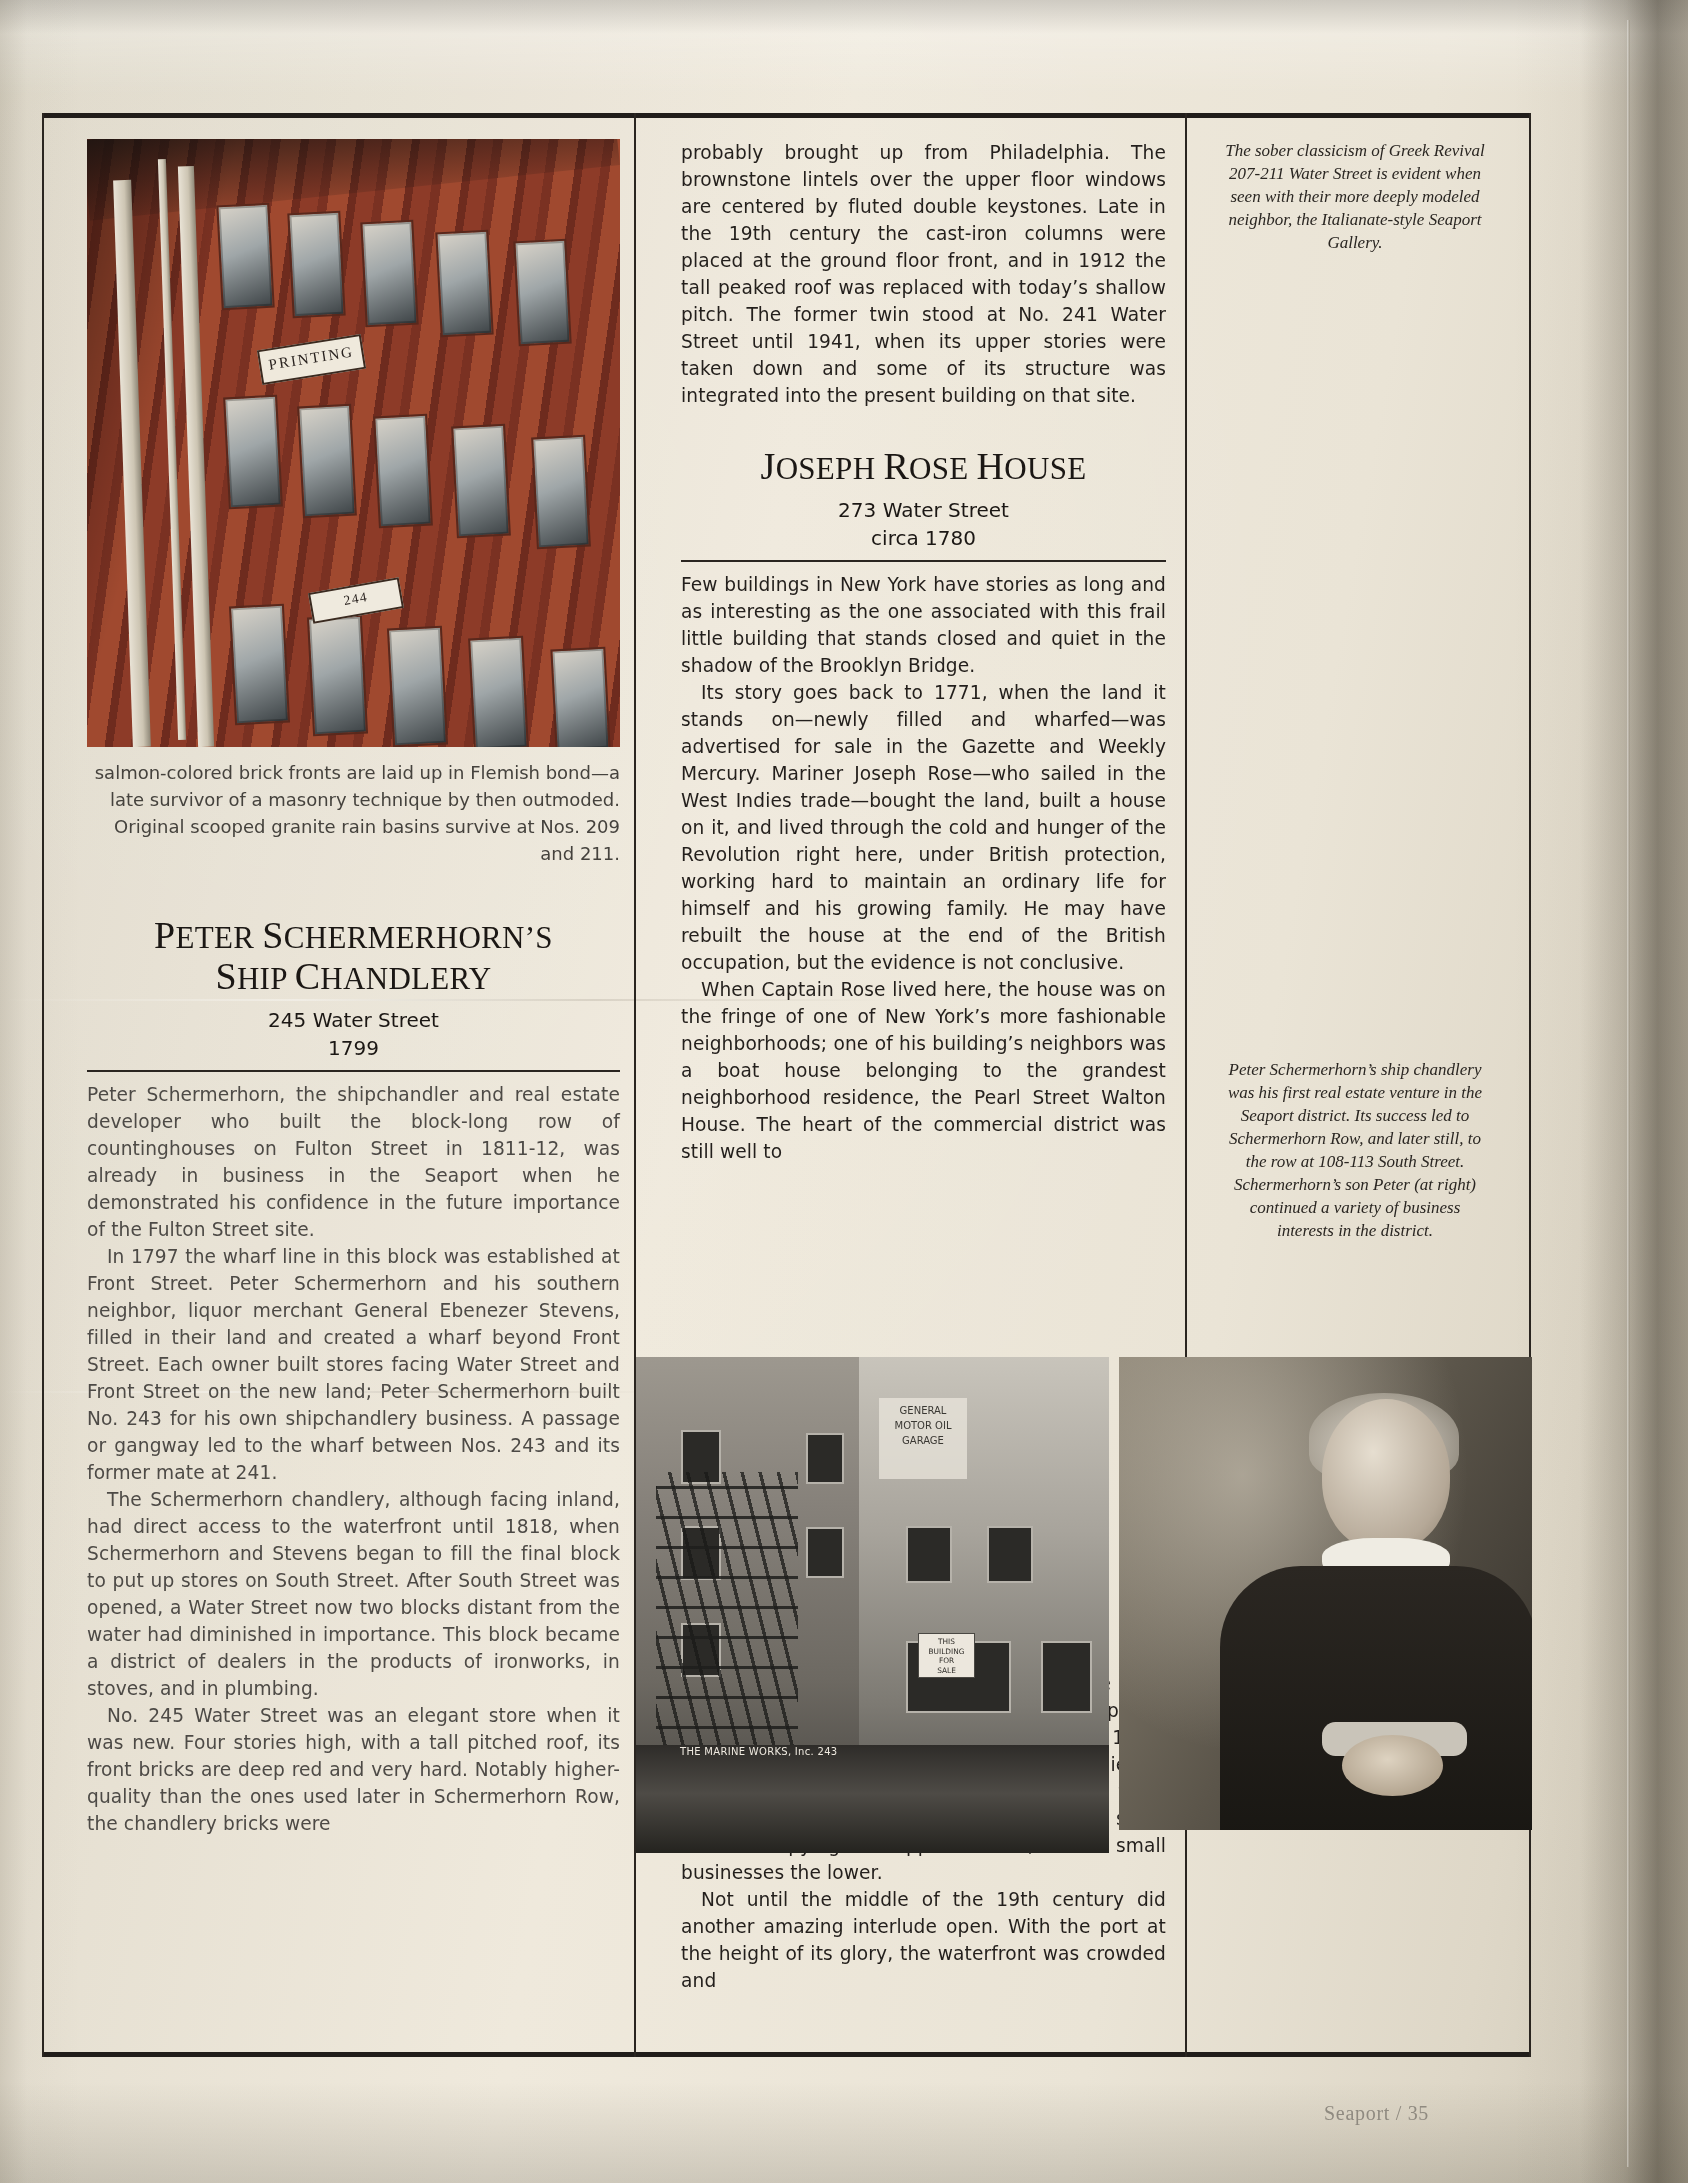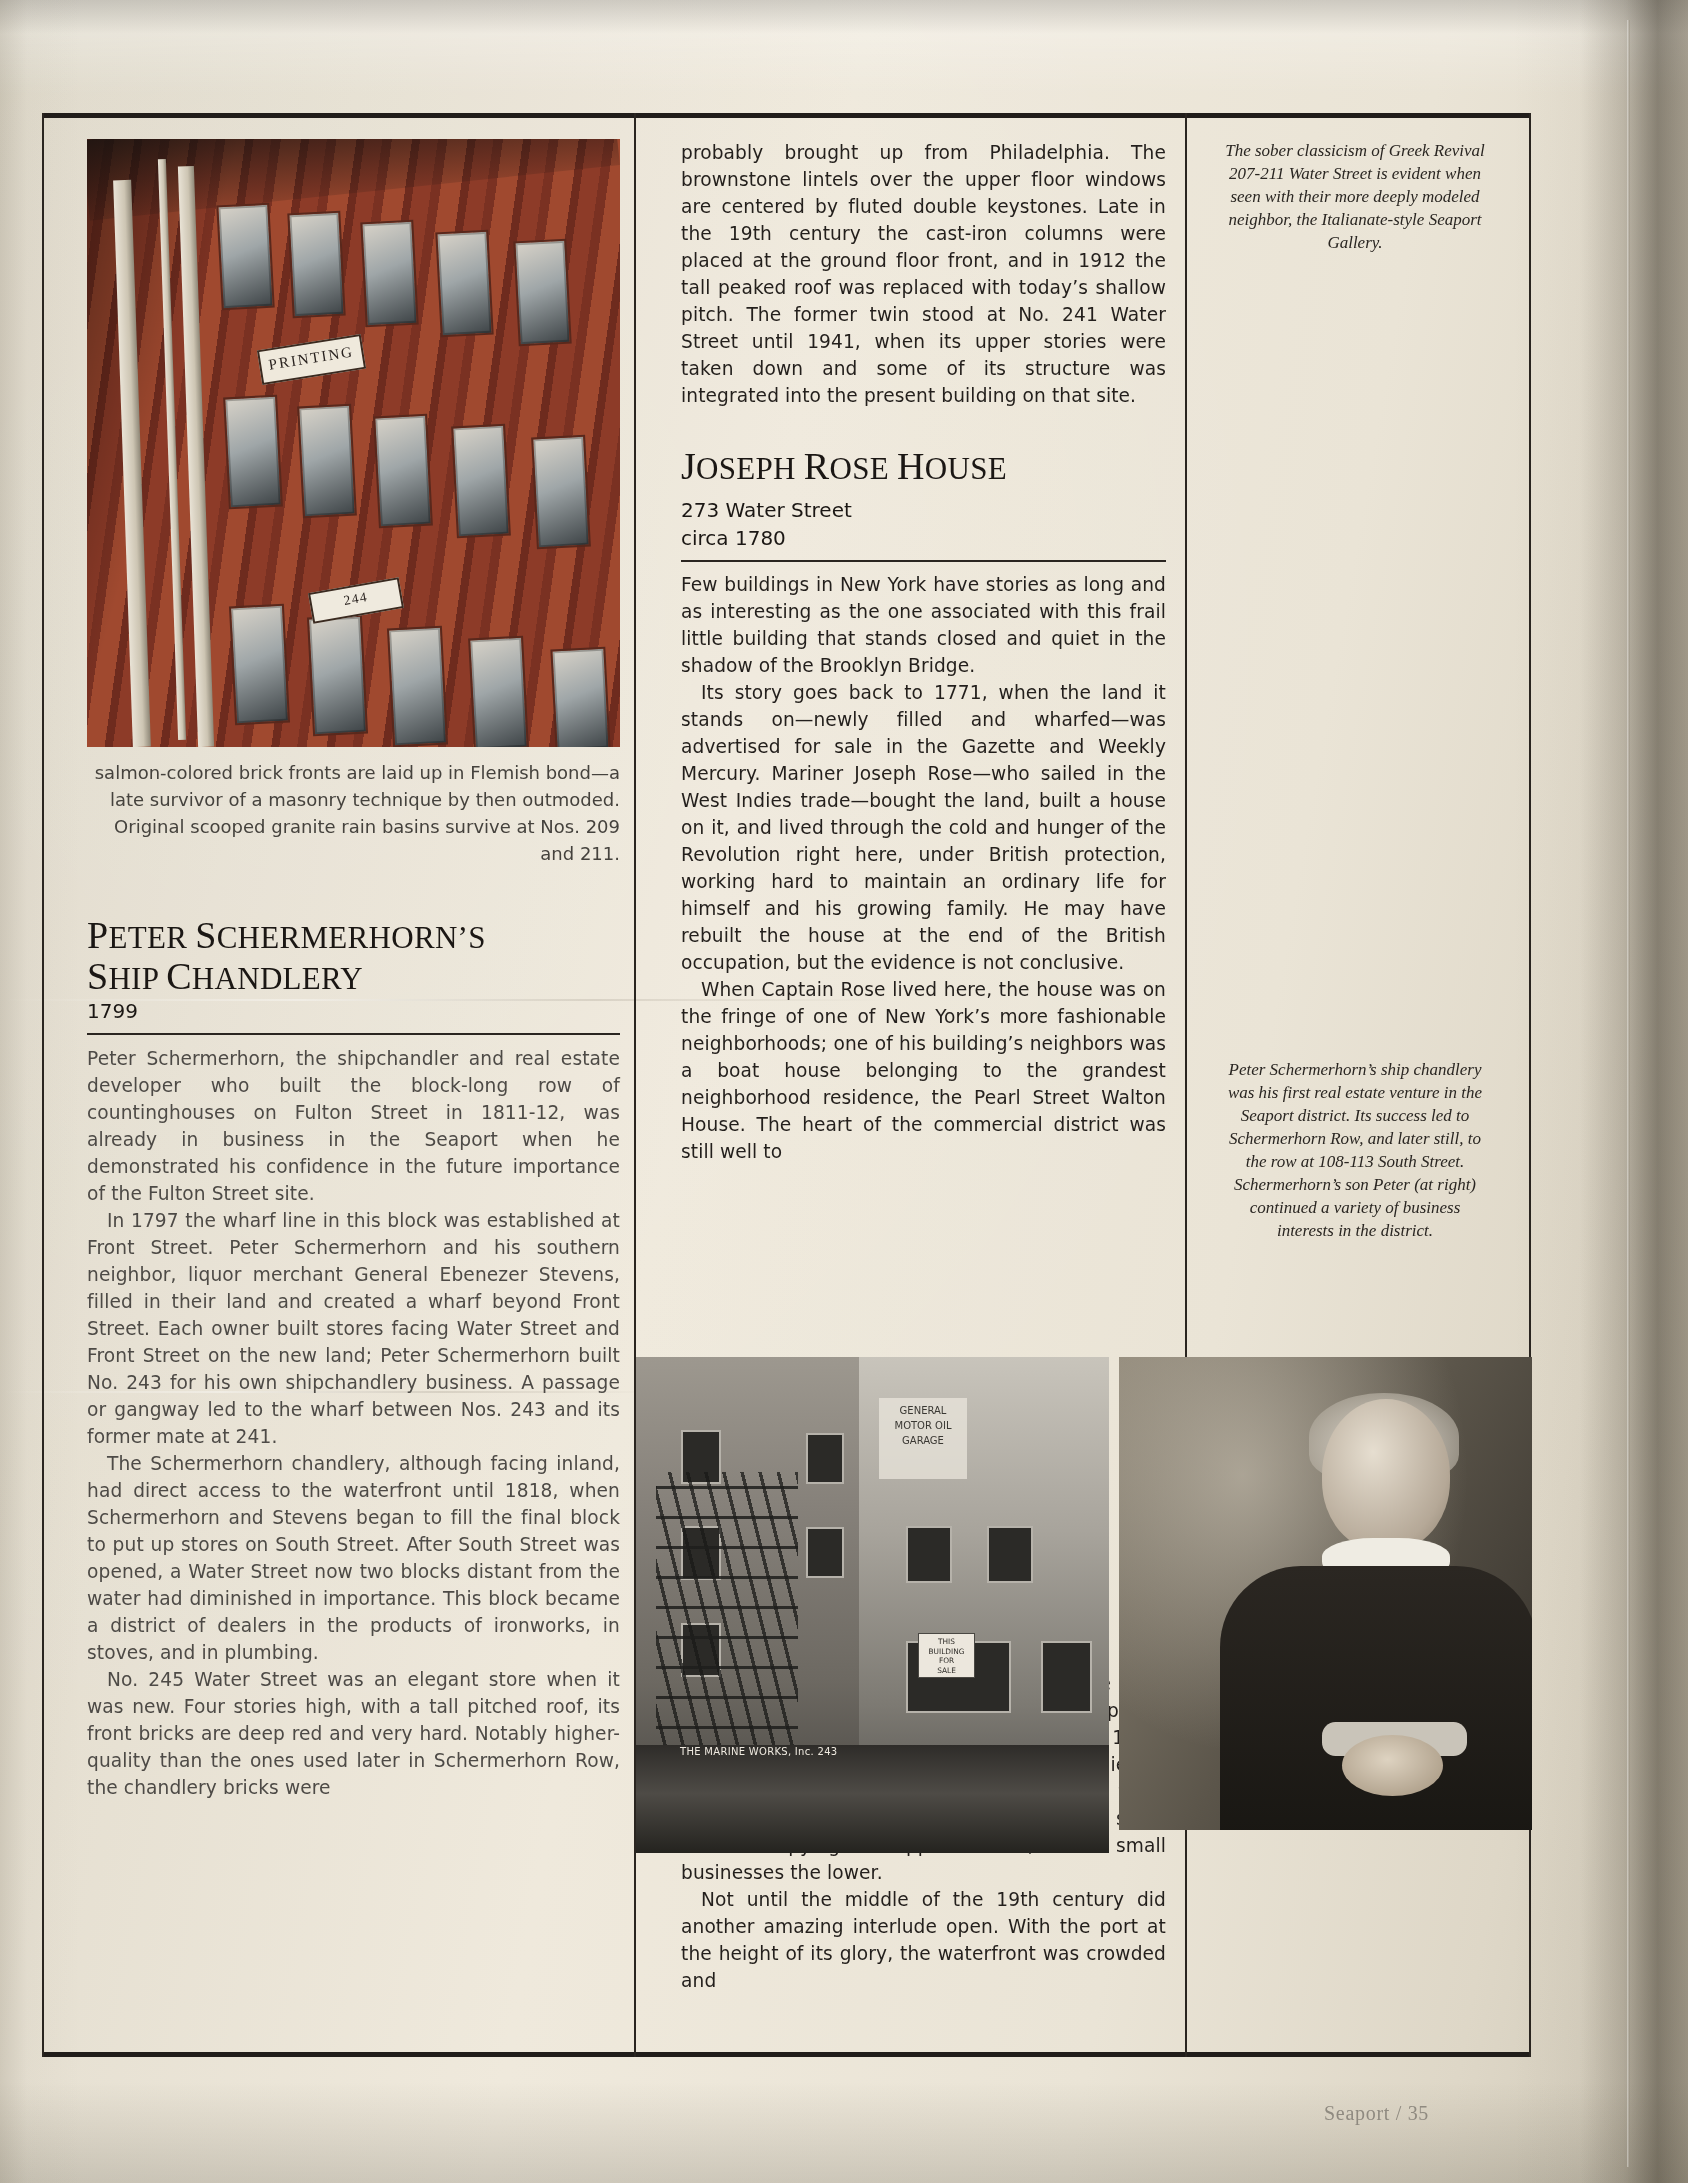--- a/index.html
+++ b/index.html
@@ -109,21 +109,21 @@
 
   .col1 p, .col2 p {
     font-family: "DejaVu Sans", sans-serif;
   }
 
   
   .col1 .body-faded p { color: #4d4a46; }
 
   
   .head {
-    text-align: left;
+    text-align: center;
     font-family: "Liberation Serif", serif;
     color: #1b1714;
   }
   .head .line {
     display: block;
     font-size: 31px;
     line-height: 38px;
     letter-spacing: 0.3px;
   }
   .head .line .cap { font-size: 38px; }
@@ -432,20 +432,21 @@
 
     <div class="caption-main">salmon-colored brick fronts are laid up in Flemish bond—a late survivor of a masonry technique by then outmoded. Original scooped granite rain basins survive at Nos. 209 and 211.</div>
 
     <div class="head" style="margin-top:49px;">
       <span class="line">
         <span class="cap">P</span><span>ETER </span><span class="cap">S</span><span>CHERMERHORN’S</span>
       </span>
       <span class="line">
         <span class="cap">S</span><span>HIP </span><span class="cap">C</span><span>HANDLERY</span>
       </span>
+      <span class="sub">245 Water Street</span>
       <span class="sub2">1799</span>
     </div>
     <div class="head-rule"></div>
 
     <div class="body-faded">
       <p>Peter Schermerhorn, the shipchandler and real estate developer who built the block-long row of countinghouses on Fulton Street in 1811-12, was already in business in the Seaport when he demonstrated his confidence in the future importance of the Fulton Street site.</p>
       <p class="indent">In 1797 the wharf line in this block was established at Front Street. Peter Schermerhorn and his southern neighbor, liquor merchant General Ebenezer Stevens, filled in their land and created a wharf beyond Front Street. Each owner built stores facing Water Street and Front Street on the new land; Peter Schermerhorn built No. 243 for his own shipchandlery business. A passage or gangway led to the wharf between Nos. 243 and its former mate at 241.</p>
       <p class="indent">The Schermerhorn chandlery, although facing inland, had direct access to the waterfront until 1818, when Schermerhorn and Stevens began to fill the final block to put up stores on South Street. After South Street was opened, a Water Street now two blocks distant from the water had diminished in importance. This block became a district of dealers in the products of ironworks, in stoves, and in plumbing.</p>
       <p class="indent">No. 245 Water Street was an elegant store when it was new. Four stories high, with a tall pitched roof, its front bricks are deep red and very hard. Notably higher-quality than the ones used later in Schermerhorn Row, the chandlery bricks were</p>
     </div>

